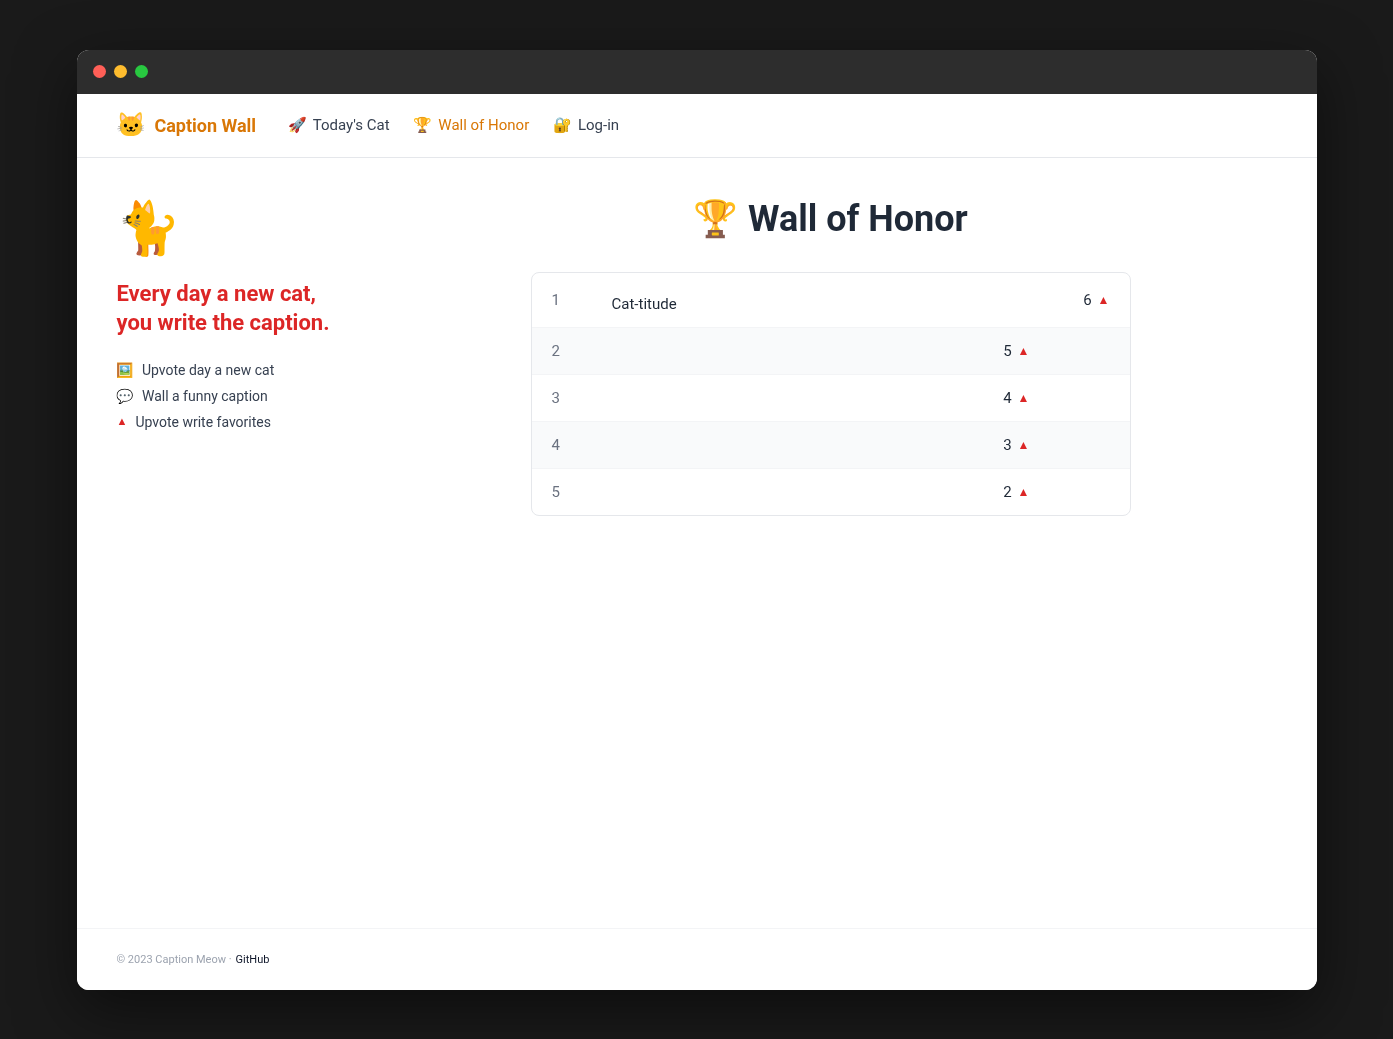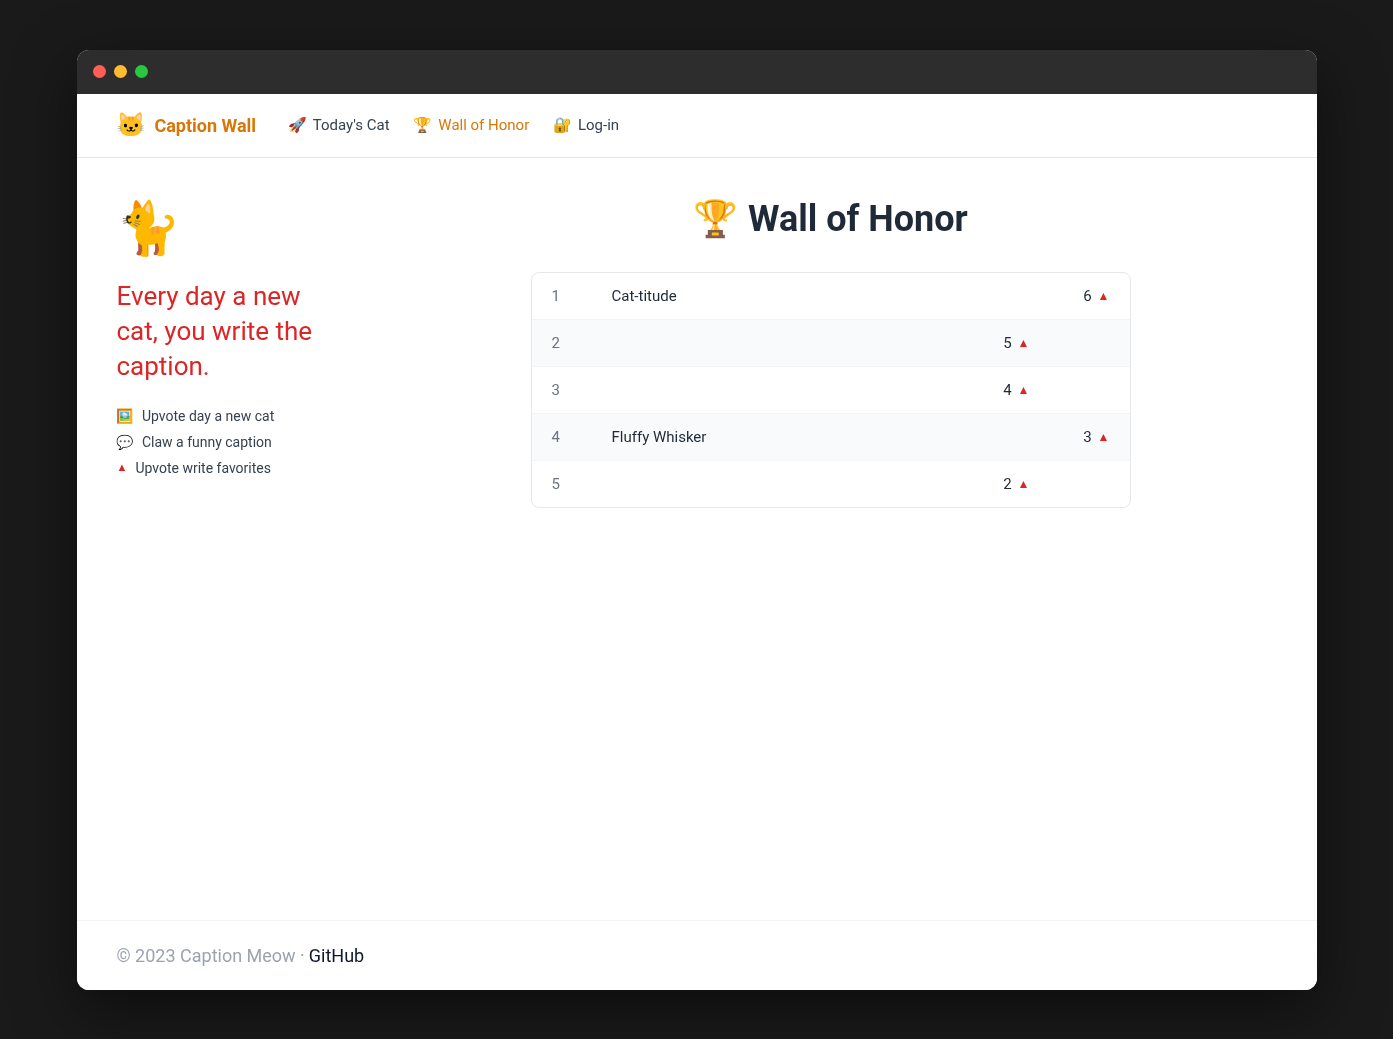--- a/index.html
+++ b/index.html
@@ -110,22 +110,22 @@
     }
 
     .cat-icon {
       font-size: 52px;
       margin-bottom: 20px;
       display: block;
     }
 
     .tagline {
       color: #dc2626;
-      font-size: 26px;
-      font-weight: 400;
+      font-size: 22px;
+      font-weight: 700;
       line-height: 1.35;
       margin-bottom: 24px;
     }
 
     .feature-list {
       list-style: none;
       display: flex;
       flex-direction: column;
       gap: 10px;
     }
@@ -183,20 +183,21 @@
       background: #f9fafb;
     }
 
     .rank {
       color: #6b7280;
       font-size: 15px;
     }
 
     .caption-name {
       color: #1f2937;
+      margin-top: 8px;
     }
 
     .score-cell {
       display: flex;
       align-items: center;
       gap: 6px;
       justify-content: flex-end;
     }
 
     .score-num {
@@ -206,21 +207,21 @@
 
     .upvote-icon {
       color: #dc2626;
       font-size: 12px;
     }
 
     
     .footer {
       padding: 24px 40px;
       color: #9ca3af;
-      font-size: 18px;
+      font-size: 11px;
       display: flex;
       align-items: center;
       gap: 4px;
       border-top: 1px solid #f3f4f6;
     }
 
     .footer-link {
       color: #0f172a;
       text-decoration: none;
       cursor: pointer;
@@ -265,21 +266,21 @@
       <aside class="sidebar">
         <span class="cat-icon">🐈</span>
         <p class="tagline">Every day a new cat, you write the caption.</p>
         <ul class="feature-list">
           <li class="feature-item">
             <span>🖼️</span>
             <span>Upvote day a new cat</span>
           </li>
           <li class="feature-item">
             <span>💬</span>
-            <span>Claw a funny caption</span>
+            <span>Wall a funny caption</span>
           </li>
           <li class="feature-item">
             <span style="color:#dc2626; font-size:11px;">▲</span>
             <span>Upvote write favorites</span>
           </li>
         </ul>
       </aside>
 
       <div class="right-content">
 
@@ -310,21 +311,20 @@
           <div class="leaderboard-row">
             <span class="rank">3</span>
             <div class="score-cell">
               <span class="score-num">4</span>
               <span class="upvote-icon">▲</span>
             </div>
           </div>
 
           <div class="leaderboard-row">
             <span class="rank">4</span>
-            <span class="caption-name">Fluffy Whisker</span>
             <div class="score-cell">
               <span class="score-num">3</span>
               <span class="upvote-icon">▲</span>
             </div>
           </div>
 
           <div class="leaderboard-row">
             <span class="rank">5</span>
             <div class="score-cell">
               <span class="score-num">2</span>

